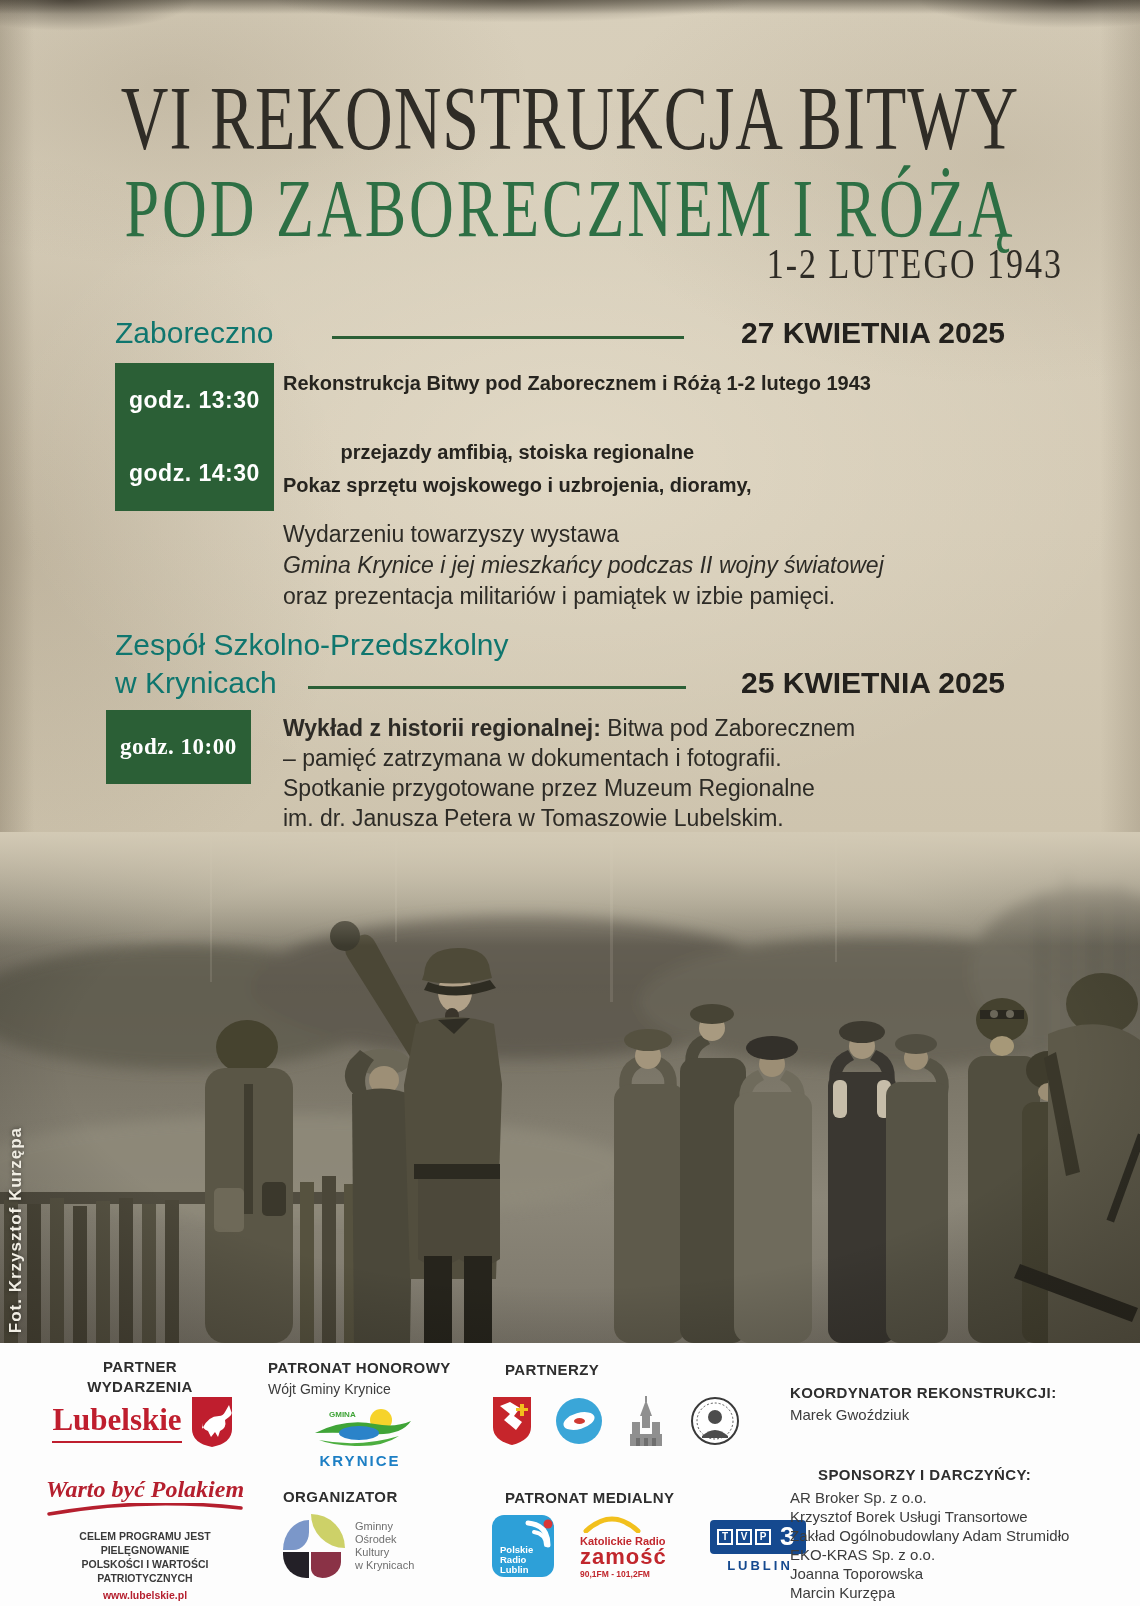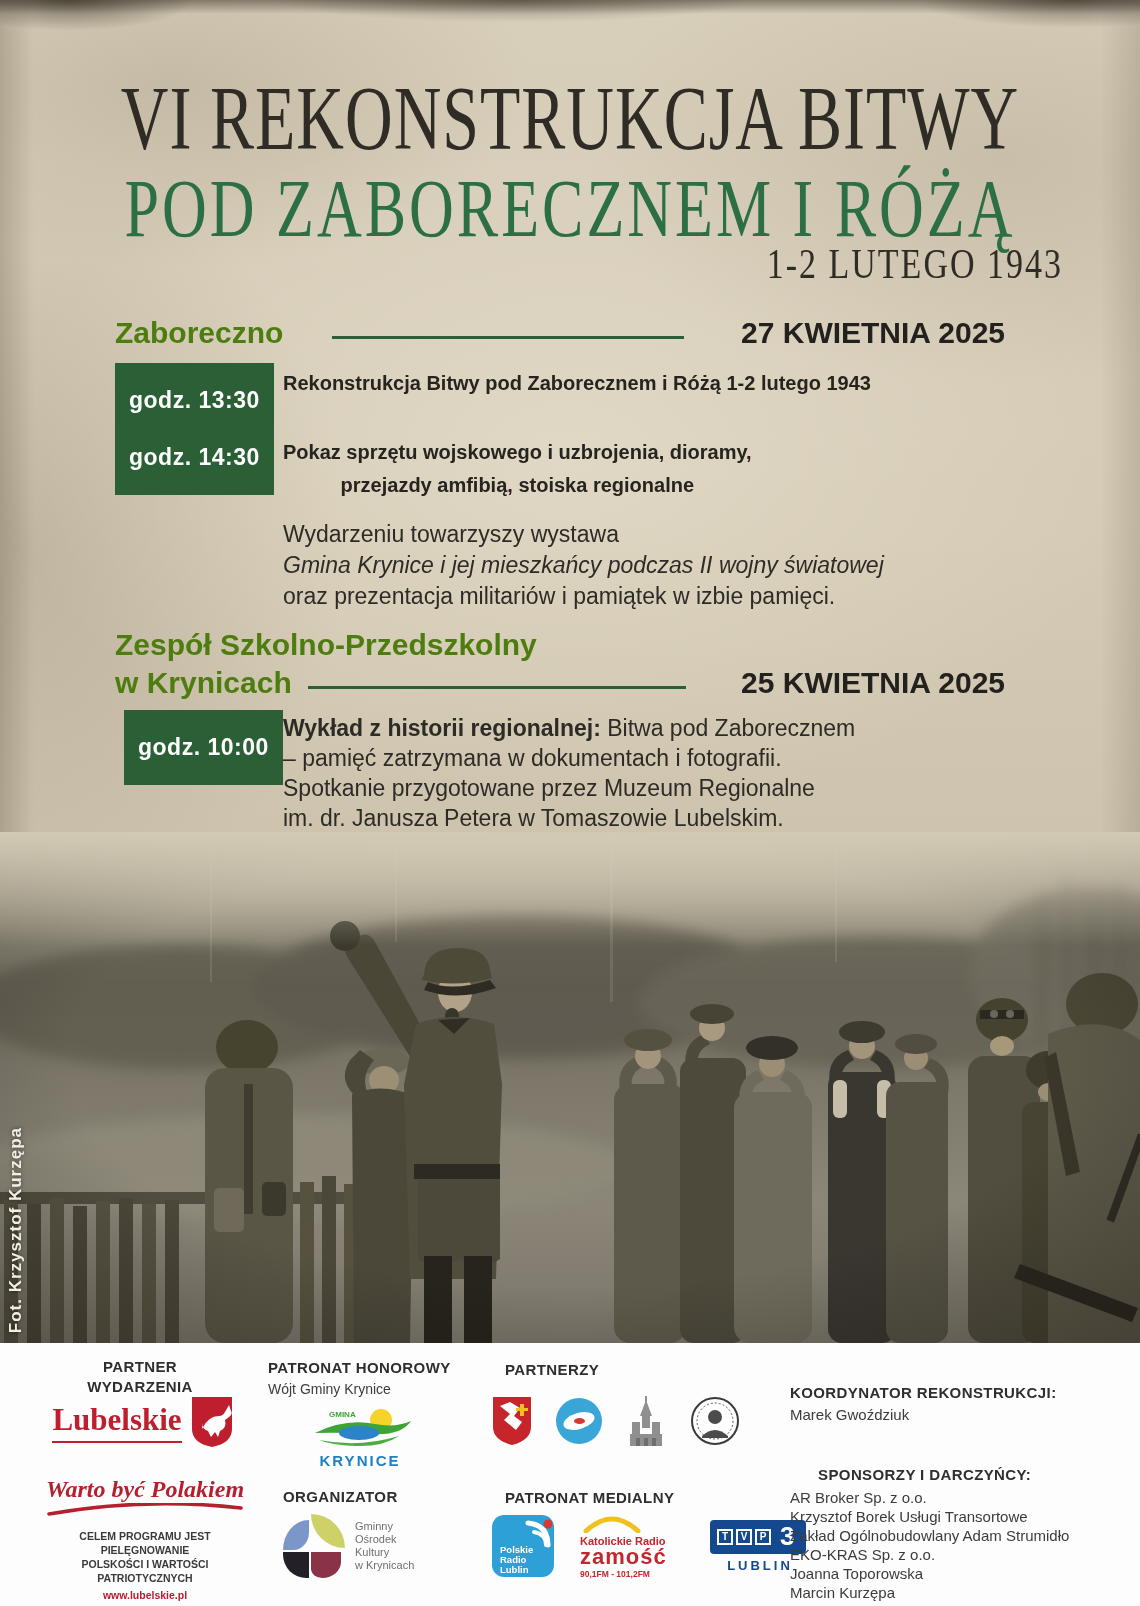--- a/index.html
+++ b/index.html
@@ -27,36 +27,36 @@
     font-family:"Liberation Serif",serif; font-size:66px; letter-spacing:1px;
     color:#2f2c26; transform:scaleY(1.38); transform-origin:50% 0; white-space:nowrap; }
   .title-2 { position:absolute; top:162px; left:0; width:100%; text-align:center;
     font-family:"Liberation Serif",serif; font-size:62px; letter-spacing:3px;
     color:#2d6f44; transform:scaleY(1.32); transform-origin:50% 0; white-space:nowrap; }
   .title-date { position:absolute; top:240px; right:77px; text-align:right;
     font-family:"Liberation Serif",serif; font-size:34px; letter-spacing:2px;
     color:#2f2c26; transform:scaleY(1.25); transform-origin:100% 0; }
 
   
-  .sec-name { position:absolute; font-size:30px; font-weight:bold; color:#4d7c0f; }
+  .sec-name { position:absolute; font-size:30px; font-weight:normal; color:#0f766e; }
   .s1-name  { left:115px; top:316px; }
   .s2-name1 { left:115px; top:628px; }
   .s2-name2 { left:115px; top:666px; }
   .sec-date { position:absolute; right:135px; font-size:30px; font-weight:bold; color:#23211d; text-align:right; }
   .s1-date { top:316px; }
   .s2-date { top:666px; }
   .rule { position:absolute; height:3px; background:#2b5f36; }
   .rule-1 { left:332px; top:336px; width:352px; }
   .rule-2 { left:308px; top:686px; width:378px; }
 
   .badge { position:absolute; background:#2b5f36; color:#fff; font-weight:bold;
            font-size:23px; padding:24px 14px; letter-spacing:.5px; }
   .b1 { left:115px; top:363px; }
-  .b2 { left:115px; top:420px; }
-  .b3 { left:124px; top:710px; }
+  .b2 { left:115px; top:436px; }
+  .b3 { left:106px; top:710px;font-family:Liberation Serif, serif; }
 
   .ev-text { position:absolute; left:283px; color:#26241f; font-weight:bold; font-size:20px; line-height:33px;text-align:center; }
   .e1 { top:367px; }
   .e2 { top:436px; }
   .note { position:absolute; left:283px; top:519px; font-size:23px; line-height:31px; color:#2d2b26; font-weight:normal; }
   .note .it { font-style:italic; }
   .e3 { position:absolute; left:283px; top:713px; font-size:23px; line-height:30px; color:#2d2b26; }
   .e3 .lead { font-weight:bold; }
 
   
@@ -139,22 +139,22 @@
 
   <div class="sec-name s1-name">Zaboreczno</div>
   <div class="rule rule-1"></div>
   <div class="sec-date s1-date">27 KWIETNIA 2025</div>
 
   <div class="badge b1">godz. 13:30</div>
   <div class="ev-text e1">Rekonstrukcja Bitwy pod Zaborecznem i Różą  1-2 lutego 1943</div>
 
   <div class="badge b2">godz. 14:30</div>
   <div class="ev-text e2">
+    <div>przejazdy amfibią, stoiska regionalne</div>
     <div>Pokaz sprzętu wojskowego i uzbrojenia, dioramy,</div>
-    <div>przejazdy amfibią, stoiska regionalne</div>
   </div>
 
   <div class="note">
     <div>Wydarzeniu towarzyszy wystawa</div>
     <div class="it">Gmina Krynice i jej mieszkańcy podczas II wojny światowej</div>
     <div>oraz prezentacja militariów i pamiątek w izbie pamięci.</div>
   </div>
 
   <div class="sec-name s2-name1">Zespół Szkolno-Przedszkolny</div>
   <div class="sec-name s2-name2">w Krynicach</div>

